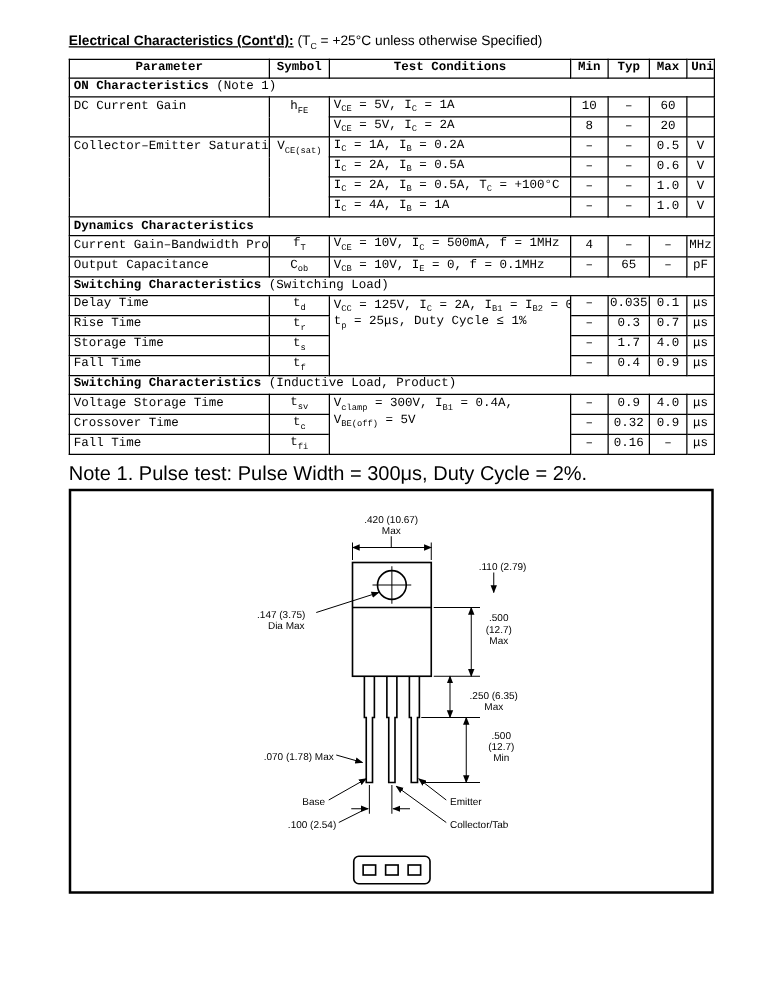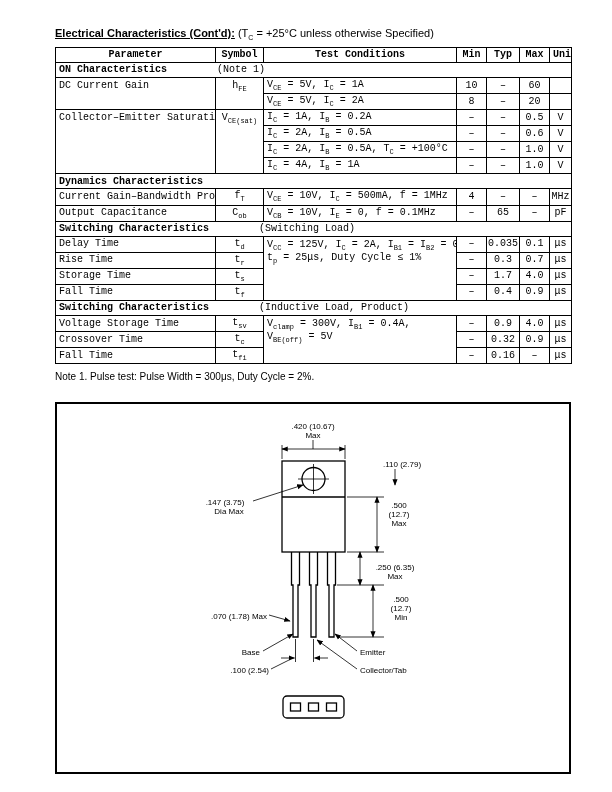--- a/index.html
+++ b/index.html
@@ -15,24 +15,24 @@
   .title-bold { font-weight: bold; text-decoration: underline; }
   table.spec { border-collapse: collapse; width: 516px; font-size: 10px; table-layout: fixed; font-family: Liberation Mono, monospace; }
   .spec th, .spec td { border: 1px solid #000; padding: 1px 3px; height: 15px; line-height: 1.15; vertical-align: middle; }
   .spec th { text-align: center; font-weight: bold; overflow: hidden; }
   .spec td.param { text-align: left; white-space: nowrap; overflow: hidden; }
   .spec td.sym { text-align: center; padding: 1px 1px; }
   .spec td.c { text-align: center; padding: 1px 1px; }
   .spec td.cond { text-align: left; white-space: nowrap; overflow: hidden; }
   .spec td.vtop { vertical-align: top; padding-top: 2px; }
   .spec tr.sec td { font-weight: bold; text-align: left; }
-  .spec tr.sec td .n { font-weight: normal; padding-left: 44px; }
+  .spec tr.sec td .n { font-weight: normal; }
   sub { font-size: 7px; }
-  .note { font-size: 10px; margin-top: 7px; white-space: nowrap; }
-  .figure-box { margin-top: 20px; width: 516px; height: 372px; border: 2px solid #000; }
+  .note { font-size: 16px; margin-top: 7px; white-space: nowrap; }
+  .figure-box { margin-top: 2px; width: 516px; height: 324px; border: 2px solid #000; }
   svg text { font-size: 8px; fill: #000; font-family: "Liberation Sans", sans-serif; }
   svg .thin { stroke: #000; stroke-width: 0.8; fill: none; }
   svg .thick { stroke: #000; stroke-width: 1.3; fill: none; }
 </style>
 </head>
 <body>
 
 <div class="page">
   <div class="content">
 

